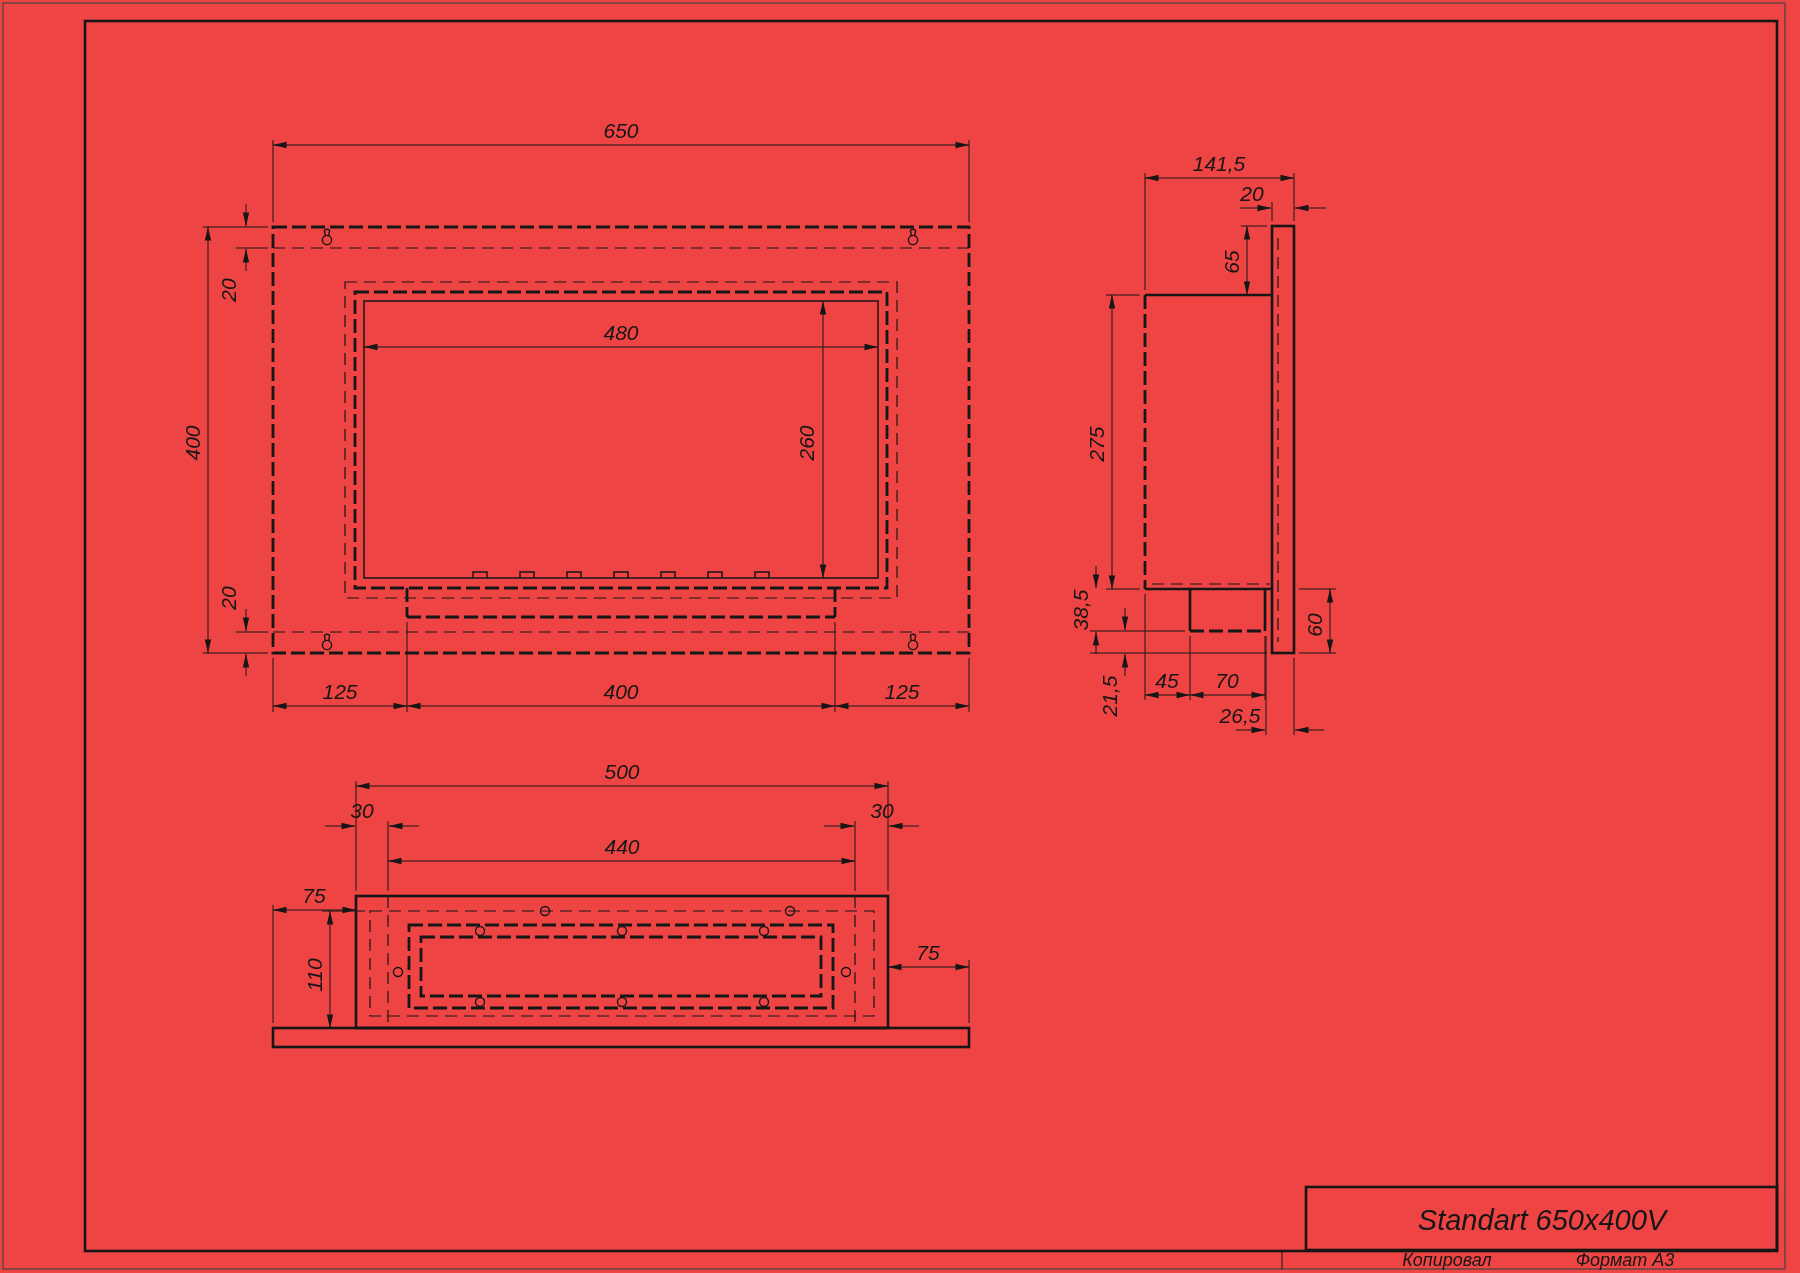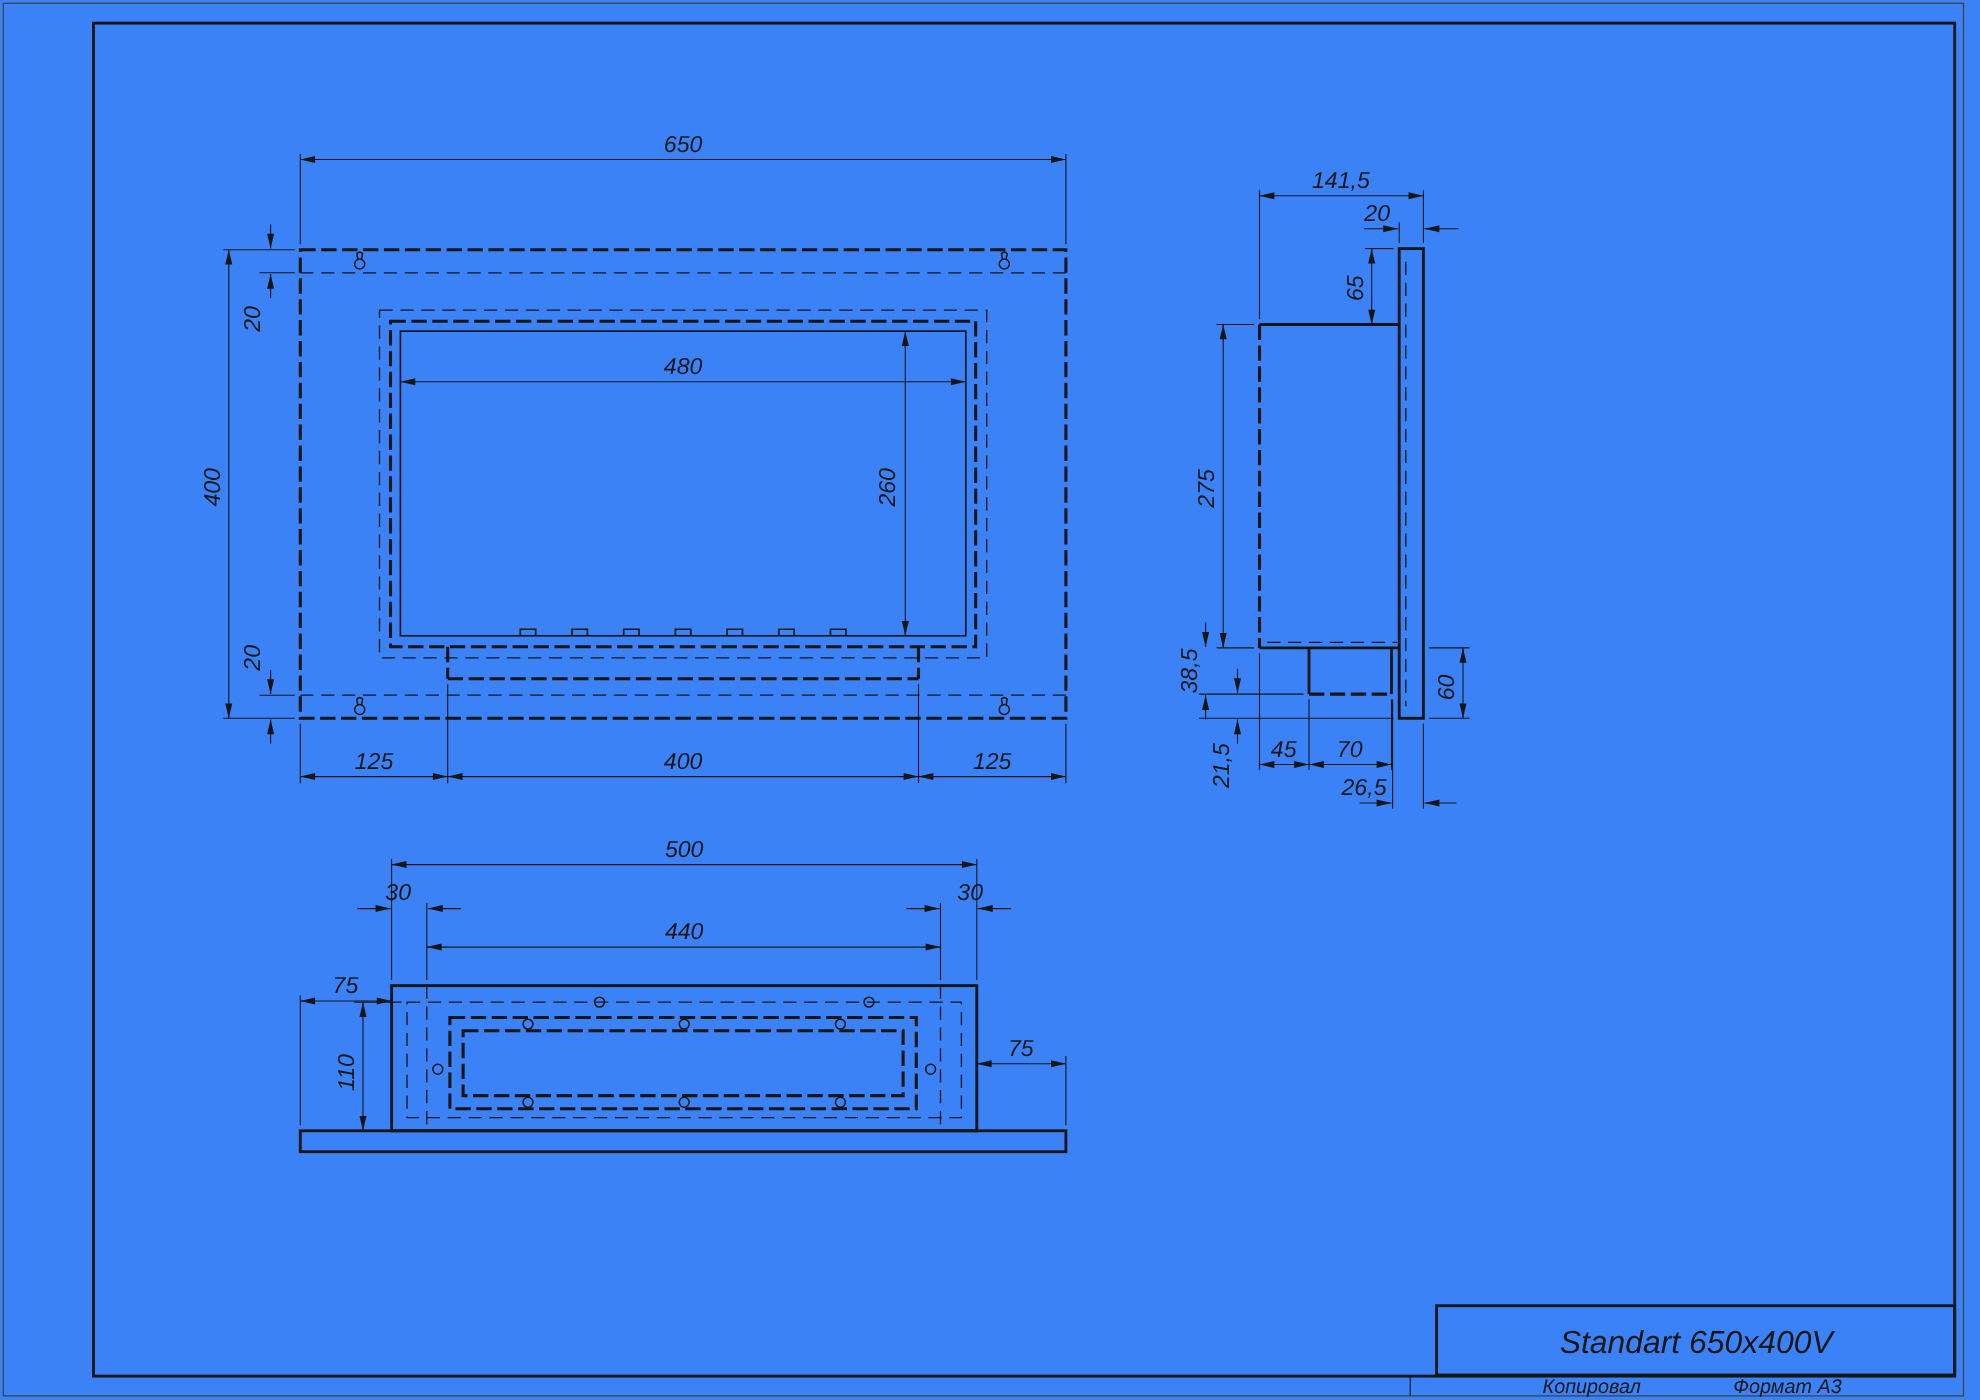--- a/index.html
+++ b/index.html
@@ -1,16 +1,16 @@
 <!DOCTYPE html>
 <html><head>
 <meta charset="utf-8">
 <style>
   html,body{margin:0;padding:0;background:#e8e8e8;}
-  .page{position:relative;width:1800px;height:1273px;background:#3b82f6;
+  .page{position:relative;width:1800px;height:1273px;background:#ef4444;
         font-family:"Liberation Sans", sans-serif;}
   svg{position:absolute;left:0;top:0;}
   
   .b  {stroke:#161616;stroke-width:2.6;fill:none;}           
   .bd {stroke:#161616;stroke-width:2.8;fill:none;stroke-dasharray:14 5;}  
   .t  {stroke:#161616;stroke-width:1.5;fill:none;}           
   .td {stroke:#161616;stroke-width:1.2;fill:none;stroke-dasharray:12 7;}  
   .x  {stroke:#161616;stroke-width:1;fill:none;}             
   .frame-outer{stroke:#444;stroke-width:1.2;fill:none;}
   .frame-inner{stroke:#161616;stroke-width:2.6;fill:none;}

